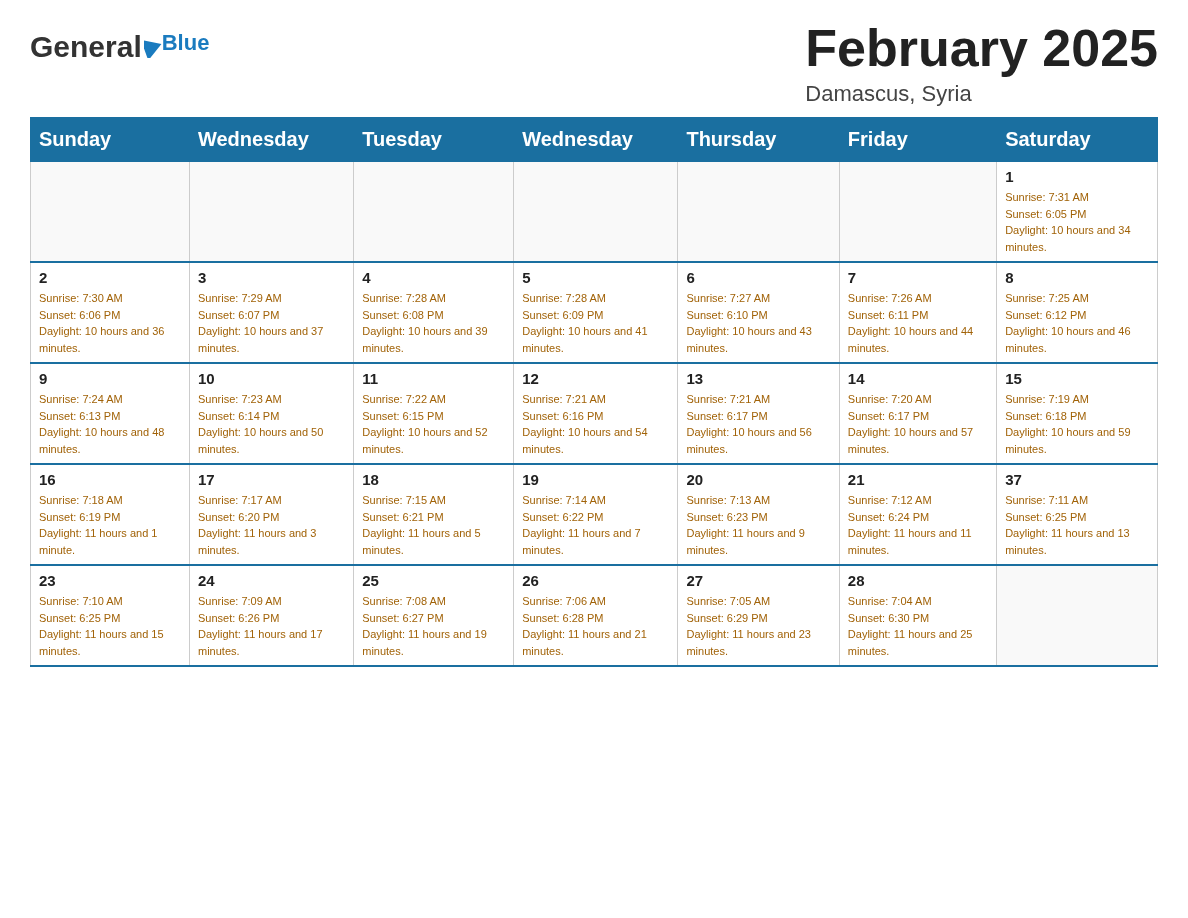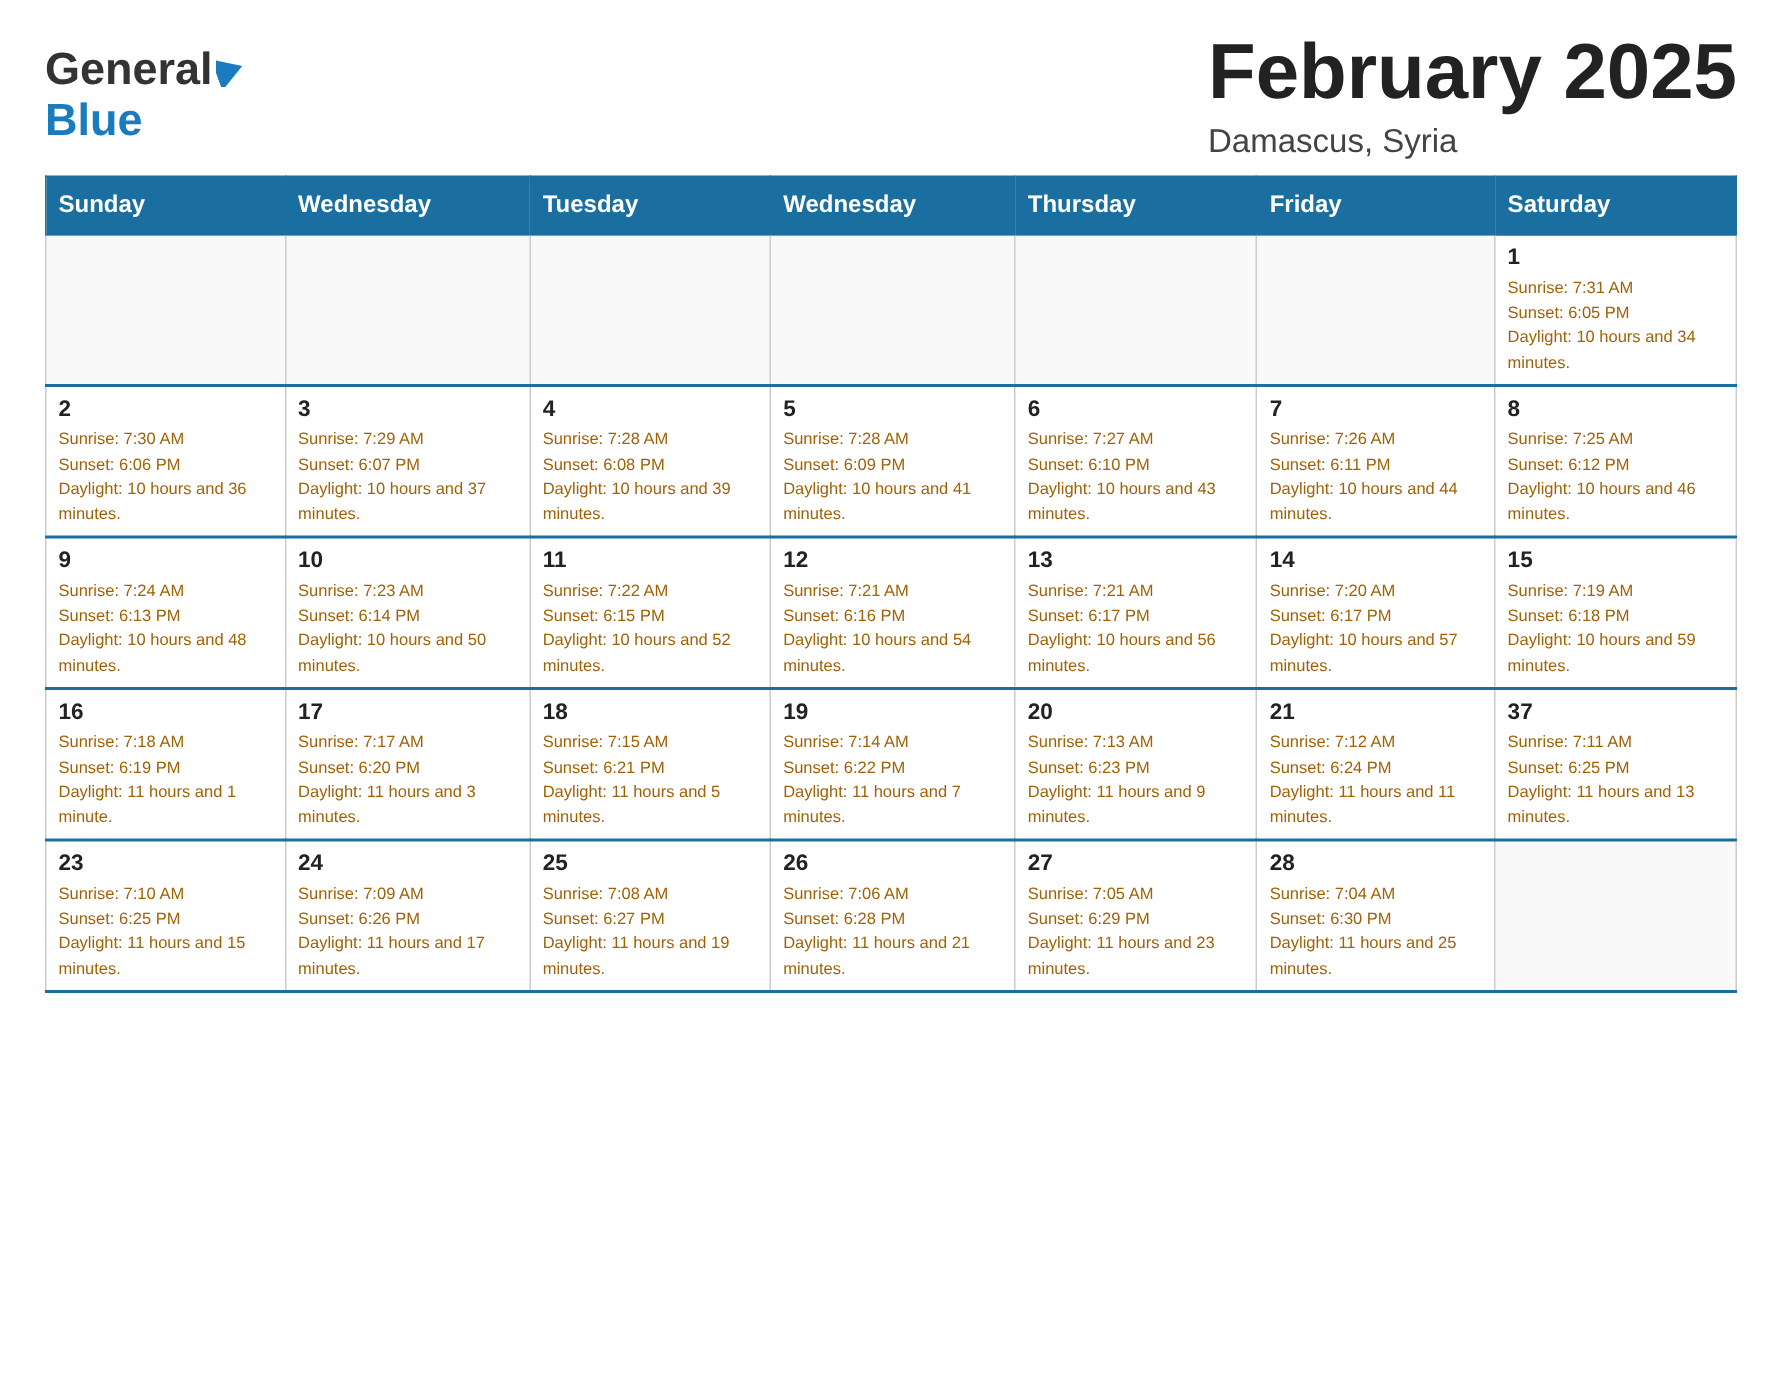--- a/index.html
+++ b/index.html
@@ -11,21 +11,21 @@
       padding: 20px 30px;
     }
     .header {
       display: flex;
       justify-content: space-between;
       align-items: flex-start;
       margin-bottom: 10px;
     }
     .logo {
       display: flex;
-      flex-direction: column;
+      flex-direction: row;
       align-items: flex-start;
       padding-top: 10px;
     }
     .title-block {
     }
     .main-title {
       font-size: 52px;
       font-weight: bold;
       color: #222;
       line-height: 1.1;
@@ -36,21 +36,21 @@
       margin-top: 4px;
     }
     .calendar {
       width: 100%;
       border-collapse: collapse;
       margin-top: 10px;
     }
     .calendar thead tr th {
       background-color: #1a6fa0;
       color: #fff;
-      font-size: 16px;
+      font-size: 20px;
       font-weight: bold;
       padding: 10px 8px;
       text-align: left;
       border: 1px solid #1a6fa0;
     }
     .calendar tbody tr td {
       border: 1px solid #ccc;
       vertical-align: top;
       padding: 6px 8px;
       width: 170px;
@@ -85,21 +85,21 @@
       font-weight: bold;
       color: #333;
     }
     .logo-triangle {
       display: inline-block;
       margin-left: 2px;
       position: relative;
       top: 2px;
     }
     .logo-text-blue {
-      font-size: 30px;
+      font-size: 22px;
       font-weight: bold;
       color: #1a7bbf;
     }
   </style>
 </head>
 <body>
 
 <div class="header">
   <div class="logo">
     <div class="logo-row">

